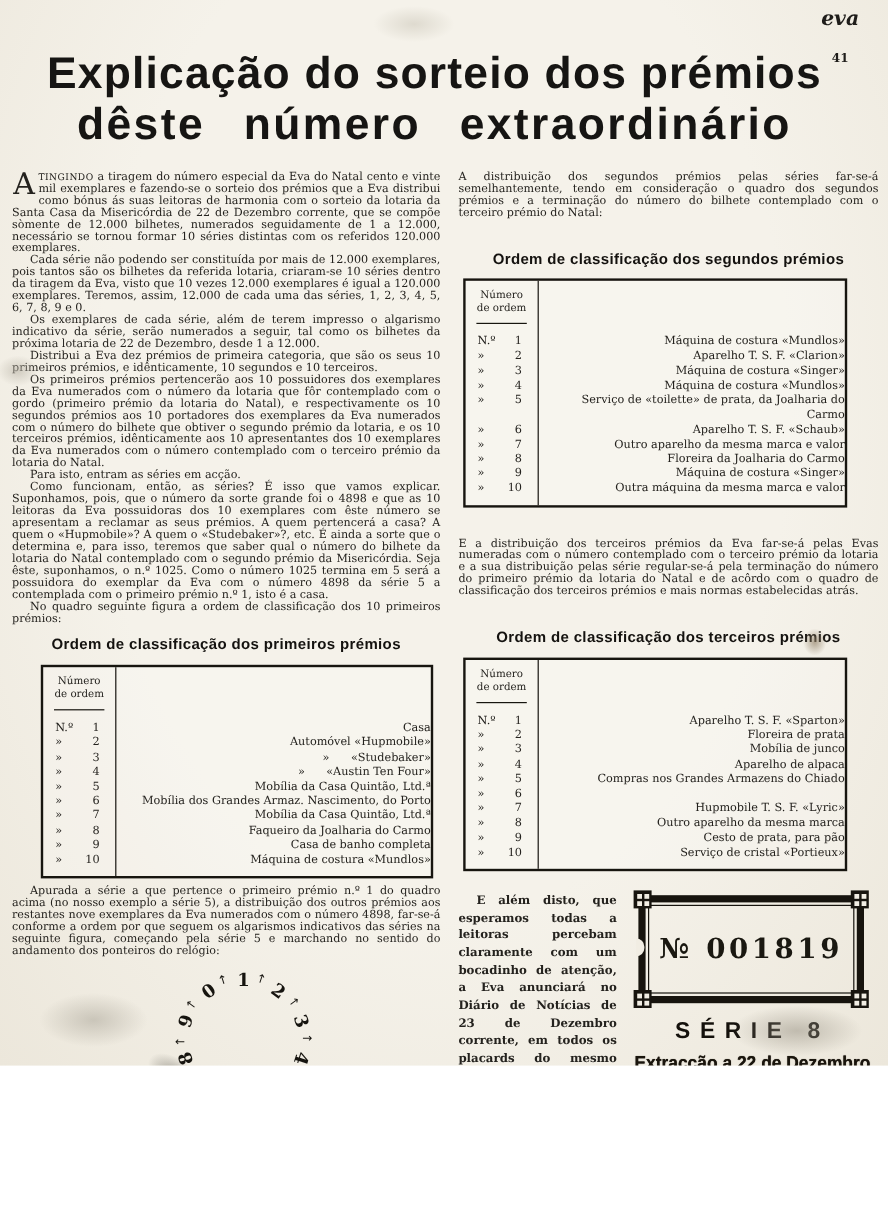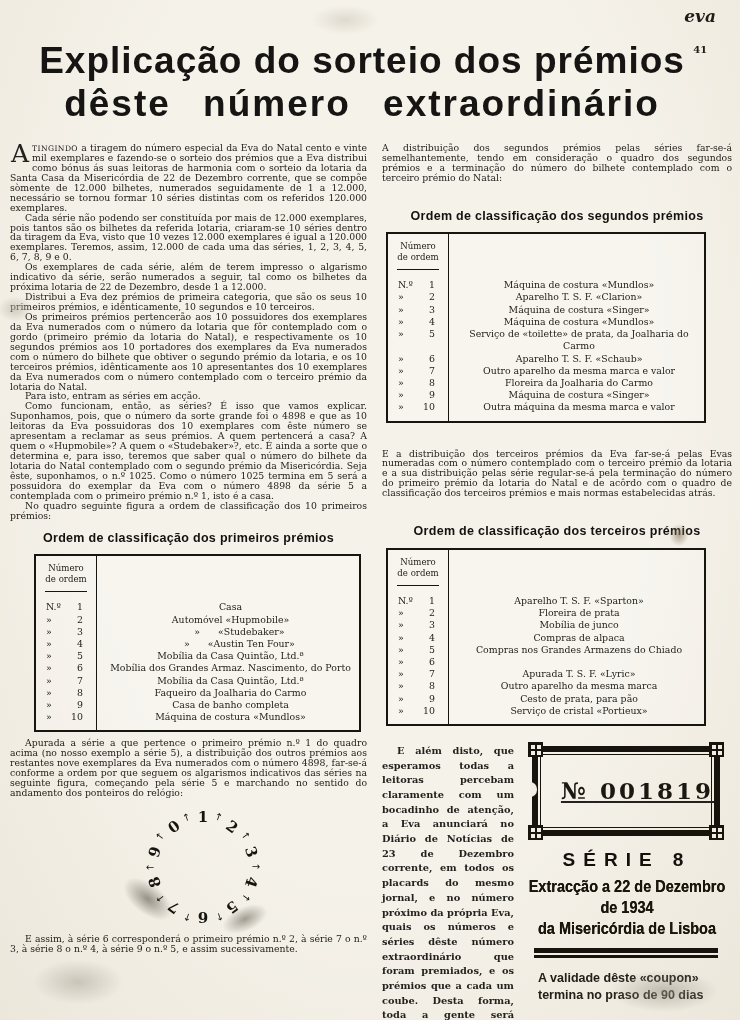--- a/index.html
+++ b/index.html
@@ -1,17 +1,17 @@
 <!DOCTYPE html>
 <html><head>
 <meta charset="utf-8">
 <style>
   html,body{margin:0;padding:0;}
   .page{
-    position:relative;width:740px;height:1020px;overflow:hidden;
+    position:relative;width:740px;height:888px;overflow:hidden;
     background:radial-gradient(ellipse at 50% 38%, #f5f2ea 55%, #ece7db 100%);
     color:#1f1d1a;
   }
   
   .masthead{position:absolute;top:7px;right:24px;text-align:center;line-height:1.1;}
   .masthead .mag{font-family:"DejaVu Serif",serif;font-style:italic;font-weight:bold;font-size:17px;}
   .masthead .pno{font-family:"DejaVu Serif",serif;font-weight:bold;font-size:10px;margin-top:18px;}
   
   .title{
     margin:40px 34px 0 18px;text-align:center;
@@ -41,34 +41,34 @@
   .ptable .vline{position:absolute;left:60px;top:0;bottom:0;width:1.4px;background:#17150f;}
   .t-left{margin:0 6px 6px 24px;}
   .t-right{margin:0 26px 0 4px;}
   .thead{padding:7px 0 4px;}
   .thead-label{width:60px;text-align:center;font-size:8.6px;line-height:1.3;}
   .thead-rule{width:42px;border-top:1.1px solid #17150f;margin:6px 0 0 9px;}
   .tbody{padding:5px 0 7px;}
   .trow{display:flex;line-height:12.2px;font-size:9.4px;}
   .tord{flex:0 0 60px;display:flex;justify-content:space-between;
         box-sizing:border-box;padding:0 13px 0 10px;}
-  .tdesc{flex:1;padding-left:6px;white-space:pre-wrap;text-align:center;}
+  .tdesc{flex:1;padding-left:6px;white-space:pre-wrap;text-align:right;}
   
   .clock{position:relative;width:210px;height:126px;margin:6px 0 4px 88px;}
   .clock-digit{position:absolute;font-family:"DejaVu Serif",serif;font-weight:bold;
                font-size:15px;color:#16140f;}
   .clock-arrow{position:absolute;font-family:"DejaVu Sans",sans-serif;
                font-size:10px;color:#16140f;}
   
   .bottom-row{display:flex;gap:12px;margin-top:18px;align-items:flex-start;}
   .narrow-para{width:132px;flex:0 0 132px;font-weight:bold;font-size:9.8px;
                line-height:1.5;text-indent:10px;}
   .coupon{flex:1;padding:2px 6px 0 2px;text-align:center;}
   .frame{position:relative;border:6px solid #17140e;height:78px;margin:0 6px 0 4px;
-         display:flex;align-items:center;justify-content:flex-end;text-decoration:underline;}
+         display:flex;align-items:center;justify-content:center;}
   .frame-inner{position:absolute;inset:2px;border:1.6px solid #17140e;}
   .corner{position:absolute;width:15px;height:15px;background:#17140e;}
   .corner span{position:absolute;left:3px;top:3px;width:4px;height:4px;background:#f1ede3;
                box-shadow:6px 0 0 #f1ede3,0 6px 0 #f1ede3,6px 6px 0 #f1ede3;}
   .c-tl{top:-10px;left:-10px;} .c-tr{top:-10px;right:-10px;}
   .c-bl{bottom:-10px;left:-10px;} .c-br{bottom:-10px;right:-10px;}
   .notch{position:absolute;left:-8px;top:30px;width:7px;height:15px;
          background:#f1ede3;border-radius:0 8px 8px 0;}
   .coupon-number{position:relative;font-family:"DejaVu Serif",serif;font-weight:bold;
                  font-size:23px;letter-spacing:3px;color:#1a1811;}
@@ -371,41 +371,41 @@
                 <span>»</span>
                 <span>3</span>
               </span>
               <span class="tdesc">Mobília de junco</span>
             </div>
             <div class="trow">
               <span class="tord">
                 <span>»</span>
                 <span>4</span>
               </span>
-              <span class="tdesc">Compras de alpaca</span>
+              <span class="tdesc">Aparelho de alpaca</span>
             </div>
             <div class="trow">
               <span class="tord">
                 <span>»</span>
                 <span>5</span>
               </span>
               <span class="tdesc">Compras nos Grandes Armazens do Chiado</span>
             </div>
             <div class="trow">
               <span class="tord">
                 <span>»</span>
                 <span>6</span>
               </span>
             </div>
             <div class="trow">
               <span class="tord">
                 <span>»</span>
                 <span>7</span>
               </span>
-              <span class="tdesc">Apurada T. S. F. «Lyric»</span>
+              <span class="tdesc">Hupmobile T. S. F. «Lyric»</span>
             </div>
             <div class="trow">
               <span class="tord">
                 <span>»</span>
                 <span>8</span>
               </span>
               <span class="tdesc">Outro aparelho da mesma marca</span>
             </div>
             <div class="trow">
               <span class="tord">

